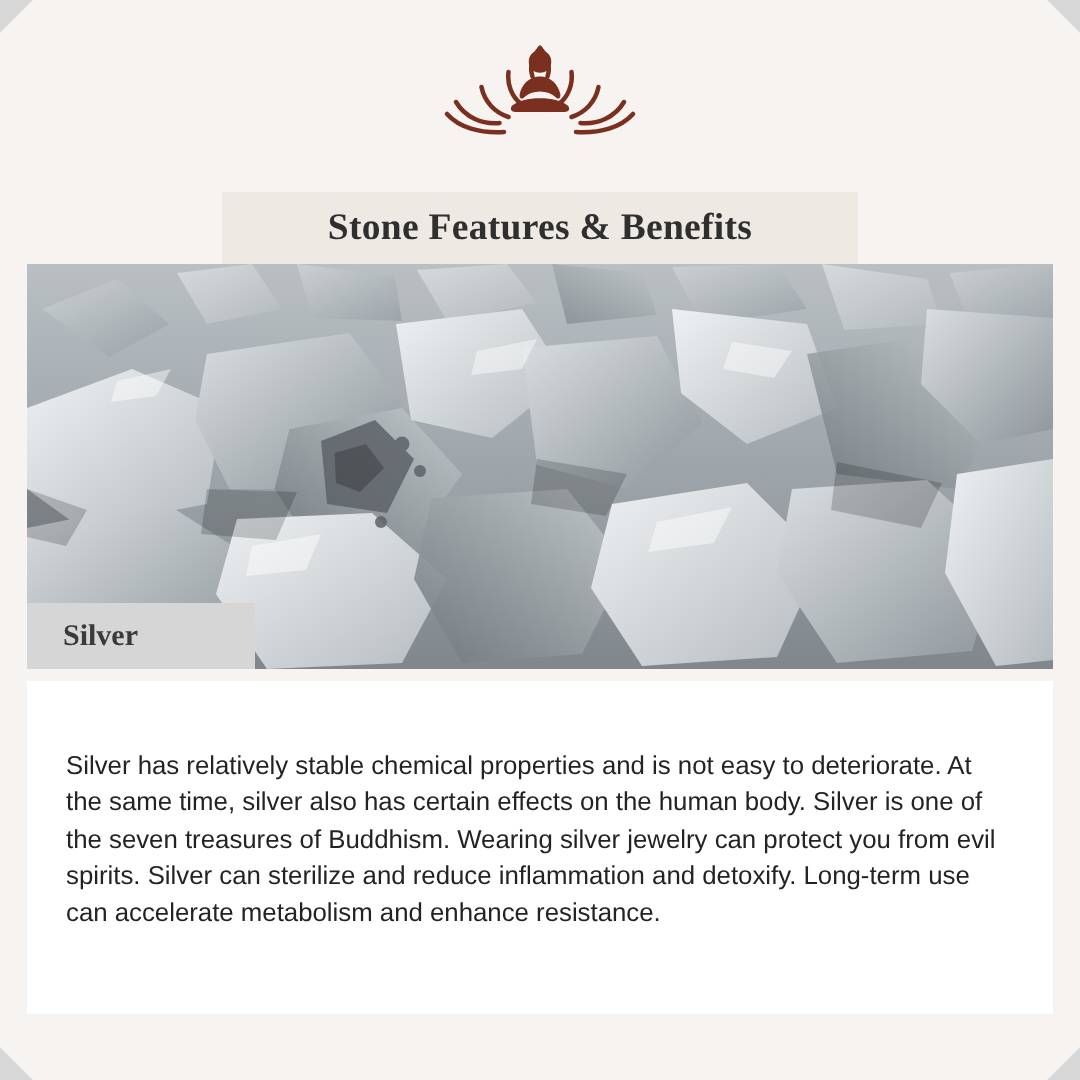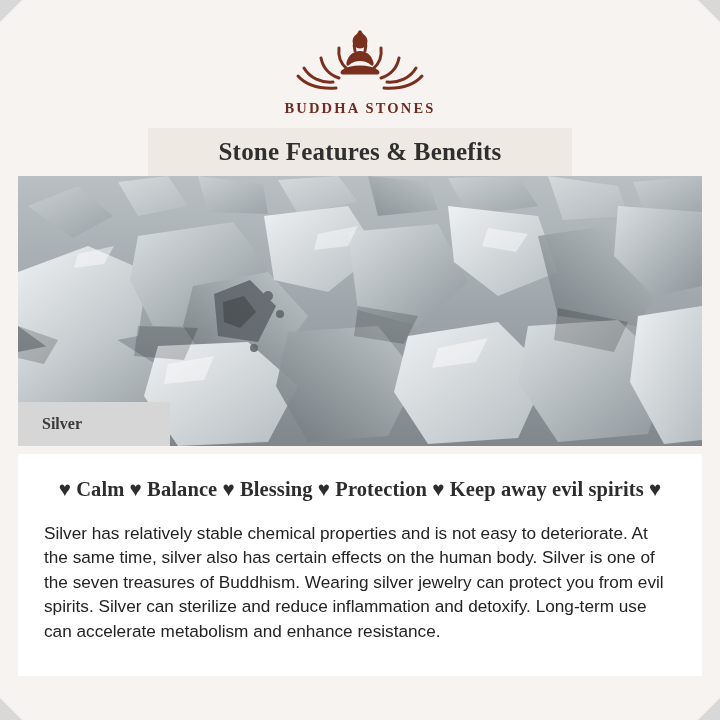--- a/index.html
+++ b/index.html
@@ -78,21 +78,21 @@
     left: 18px; top: 402px;
     width: 152px; height: 44px;
     background: #d6d6d6;
     display: flex;
     align-items: center;
     padding-left: 24px;
   }
   .stone-tab .stone-name {
     font-family: "Liberation Serif", serif;
     font-weight: 700;
-    font-size: 16px;
+    font-size: 20px;
     color: #3a3a3a;
   }
 
   
   .panel {
     position: absolute;
     top: 454px; left: 18px;
     width: 684px; height: 222px;
     background: #ffffff;
     padding: 24px 26px 0 26px;
@@ -145,21 +145,20 @@
         <path d="M45 34c2 10 9 17 18 20"></path>
         <path d="M123 34c-2 10-9 17-18 20"></path>
 
         <path d="M28 44c6 10 17 15 29 14"></path>
         <path d="M140 44c-6 10-17 15-29 14"></path>
 
         <path d="M22 52c8 9 22 13 38 12"></path>
         <path d="M146 52c-8 9-22 13-38 12"></path>
       </g>
     </svg>
-    <div class="logo-text">BUDDHA STONES</div>
   </div>
 
   <div class="title-band">
     <span class="title">Stone Features &amp; Benefits</span>
   </div>
 
   <div class="hero">
     <svg viewBox="0 0 684 270" preserveAspectRatio="none">
       <defs>
         <linearGradient id="bg" x1="0" y1="0" x2="0" y2="1">
@@ -232,17 +231,16 @@
         <polygon points="0,150 40,164 26,188 0,182"></polygon>
       </g>
     </svg>
   </div>
 
   <div class="stone-tab">
     <span class="stone-name">Silver</span>
   </div>
 
   <div class="panel">
-    <div class="keywords">♥ Calm ♥ Balance ♥ Blessing ♥ Protection ♥ Keep away evil spirits ♥</div>
     <p class="body-copy">Silver has relatively stable chemical properties and is not easy to deteriorate. At the same time, silver also has certain effects on the human body. Silver is one of the seven treasures of Buddhism. Wearing silver jewelry can protect you from evil spirits. Silver can sterilize and reduce inflammation and detoxify. Long-term use can accelerate metabolism and enhance resistance.</p>
   </div>
 
 </div>
 
 </body></html>

